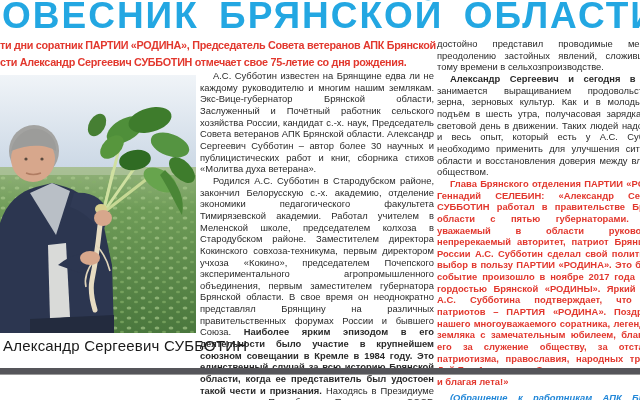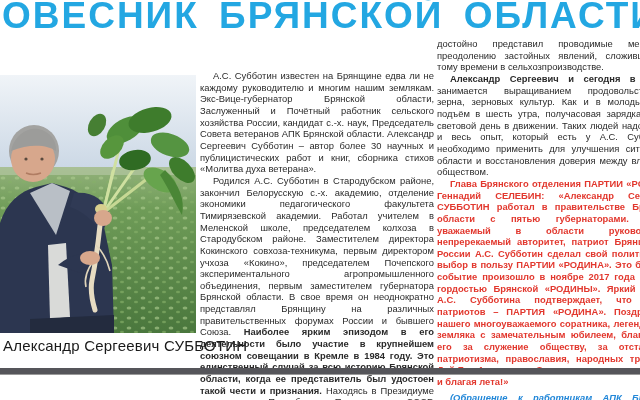--- a/index.html
+++ b/index.html
@@ -38,20 +38,24 @@
     background:#55555a;border-bottom:1px solid #9a9a9a;
   }
 </style>
 </head>
 <body>
 
 <div id="page">
 
   <div class="headline">ОВЕСНИК БРЯНСКОЙ ОБЛАСТИ</div>
 
+  <div class="lead">
+    <div class="lead-line">ти дни соратник ПАРТИИ «РОДИНА», Председатель Совета ветеранов АПК Брянской</div>
+    <div class="lead-line">сти Александр Сергеевич СУББОТИН отмечает свое 75-летие со дня рождения.</div>
+  </div>
 
   <svg class="photo" viewBox="0 0 196 258" preserveAspectRatio="none" aria-hidden="true">
     <defs>
       <linearGradient id="sky" x1="0" y1="0" x2="0" y2="1">
         <stop offset="0" stop-color="#f0f4f8"></stop>
           <stop offset="1" stop-color="#c9d6e4"></stop>
       </linearGradient>
       <linearGradient id="field" x1="0" y1="0" x2="0" y2="1">
         <stop offset="0" stop-color="#93b27b"></stop>
           <stop offset="0.25" stop-color="#6f9c58"></stop>

